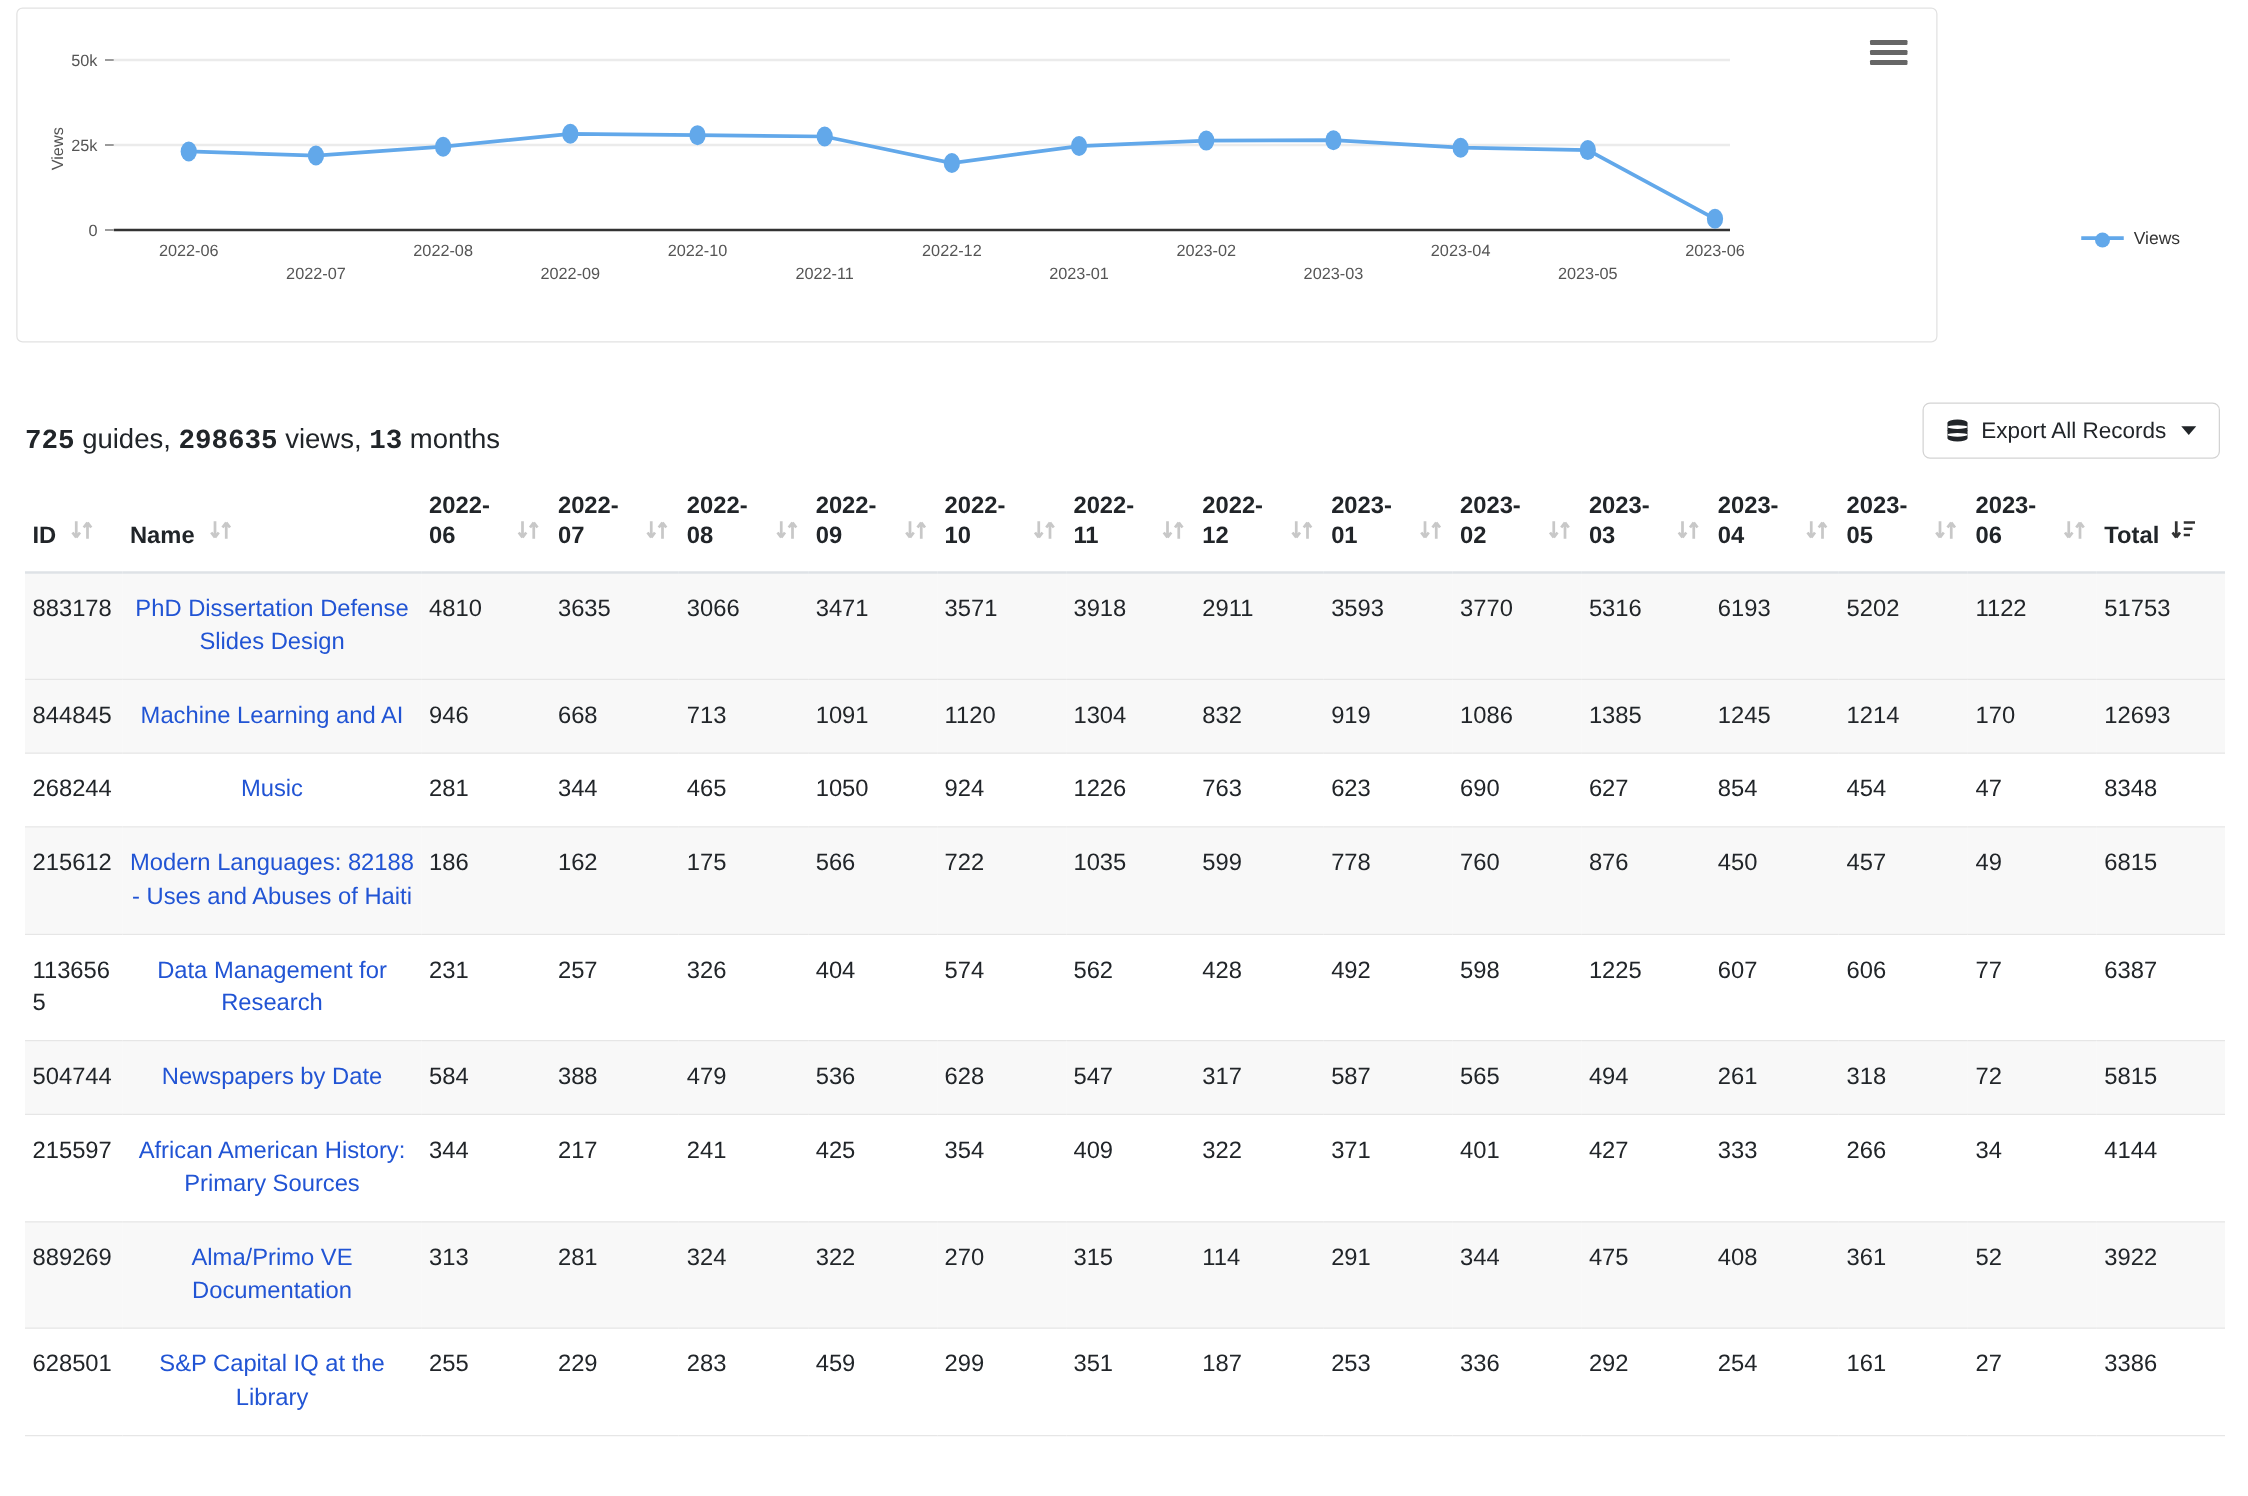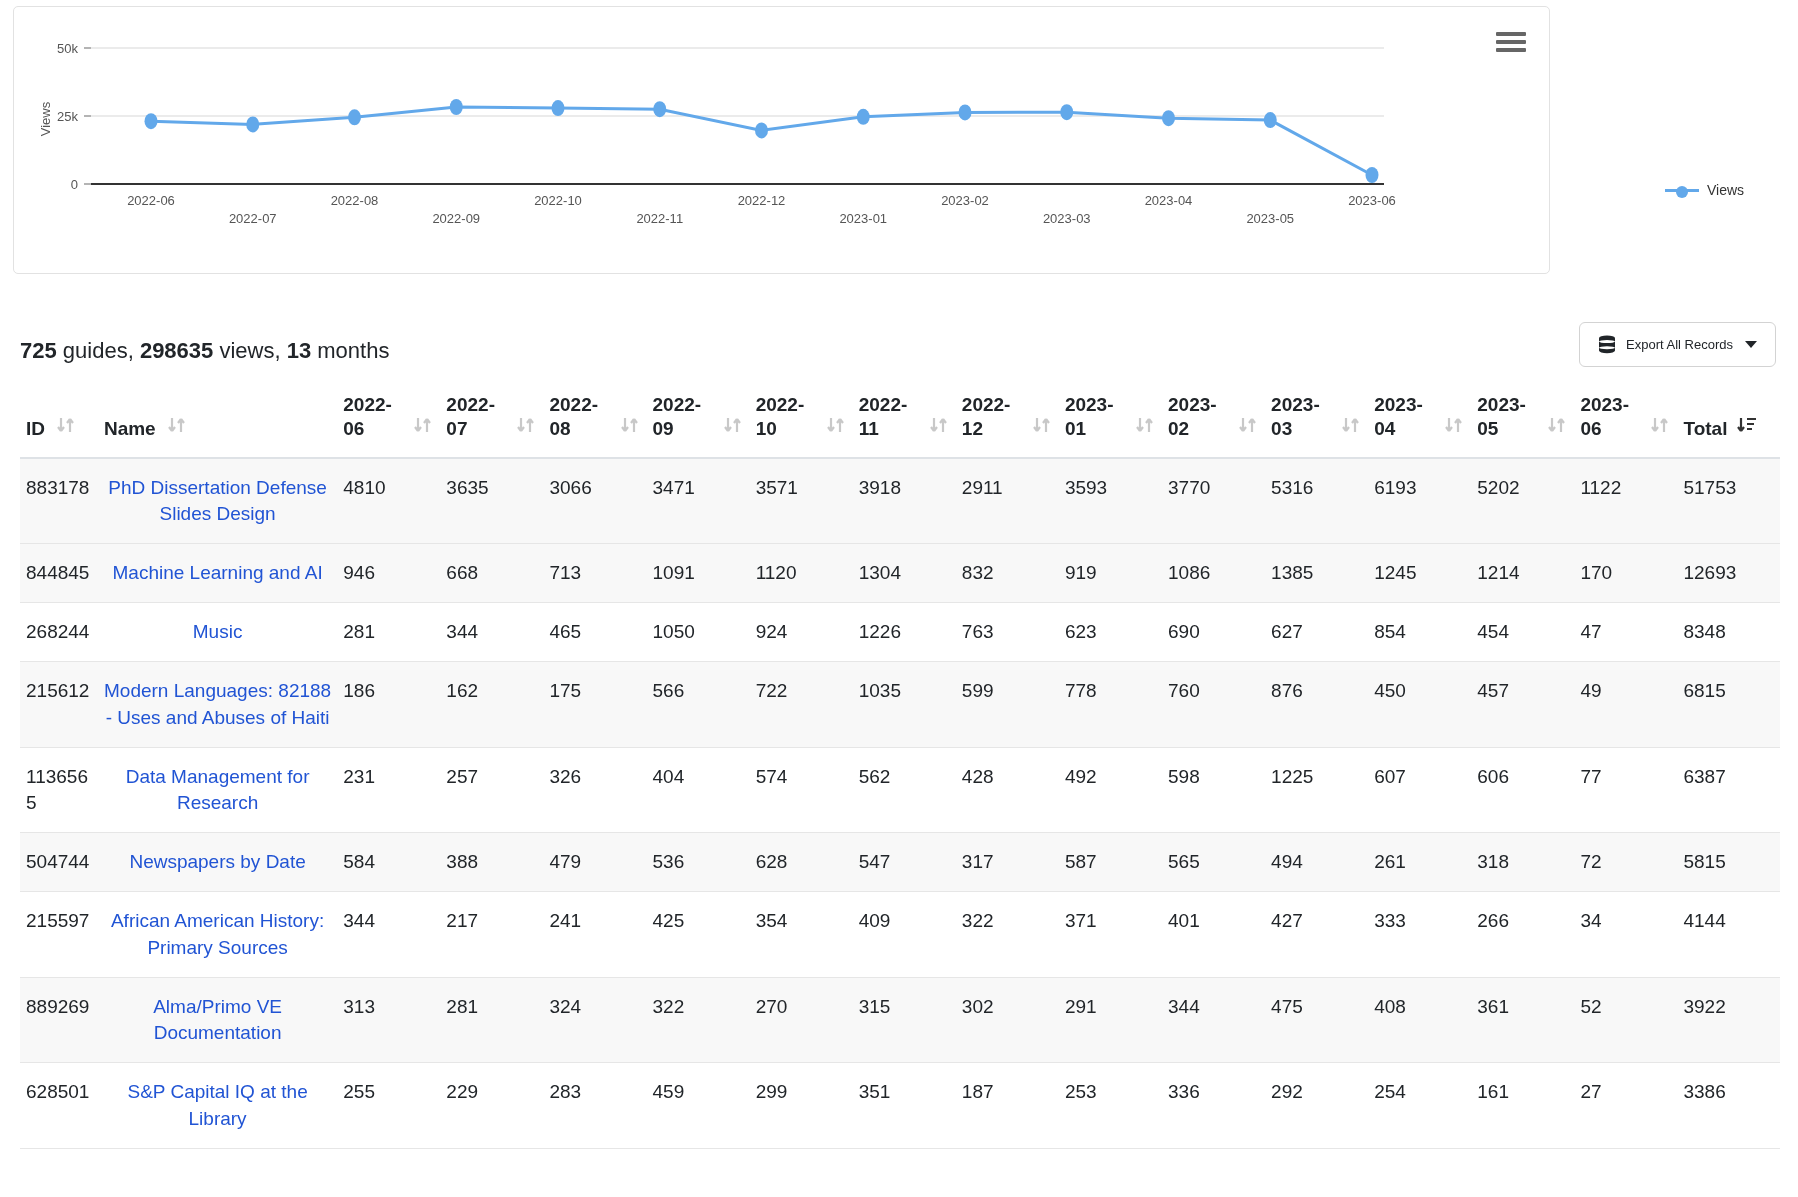--- a/index.html
+++ b/index.html
@@ -55,34 +55,34 @@
   }
 
   
   .summary {
     position: absolute;
     left: 20px; top: 338px;
     font-size: 22px;
     color: #212529;
     white-space: nowrap;
   }
-  .summary b { font-weight: bold; }
+  .summary b { font-weight: bold; font-family: Liberation Mono, monospace; }
   .summary .unit { font-weight: normal; }
 
   
   .export-btn {
     position: absolute;
     right: 22px; top: 322px;
     height: 45px;
     padding: 0 18px;
     display: flex; align-items: center; gap: 10px;
     background: #ffffff;
     border: 1px solid #d3d3d3;
     border-radius: 6px;
-    font-size: 13px;
+    font-size: 18px;
     color: #212529;
     cursor: pointer;
     white-space: nowrap;
   }
   .db-icon { display: inline-block; width: 18px; height: 20px; }
   .caret {
     width: 0; height: 0;
     border-left: 6px solid transparent;
     border-right: 6px solid transparent;
     border-top: 7px solid #212529;
@@ -451,21 +451,21 @@
         </tr>
         <tr class="odd">
           <td class="id-cell">889269</td>
           <td class="name-cell"><a>Alma/Primo VE Documentation</a></td>
           <td class="col-m">313</td>
           <td class="col-m">281</td>
           <td class="col-m">324</td>
           <td class="col-m">322</td>
           <td class="col-m">270</td>
           <td class="col-m">315</td>
-          <td class="col-m">302</td>
+          <td class="col-m">114</td>
           <td class="col-m">291</td>
           <td class="col-m">344</td>
           <td class="col-m">475</td>
           <td class="col-m">408</td>
           <td class="col-m">361</td>
           <td class="col-m">52</td>
           <td class="col-t">3922</td>
         </tr>
         <tr class="even">
           <td class="id-cell">628501</td>

